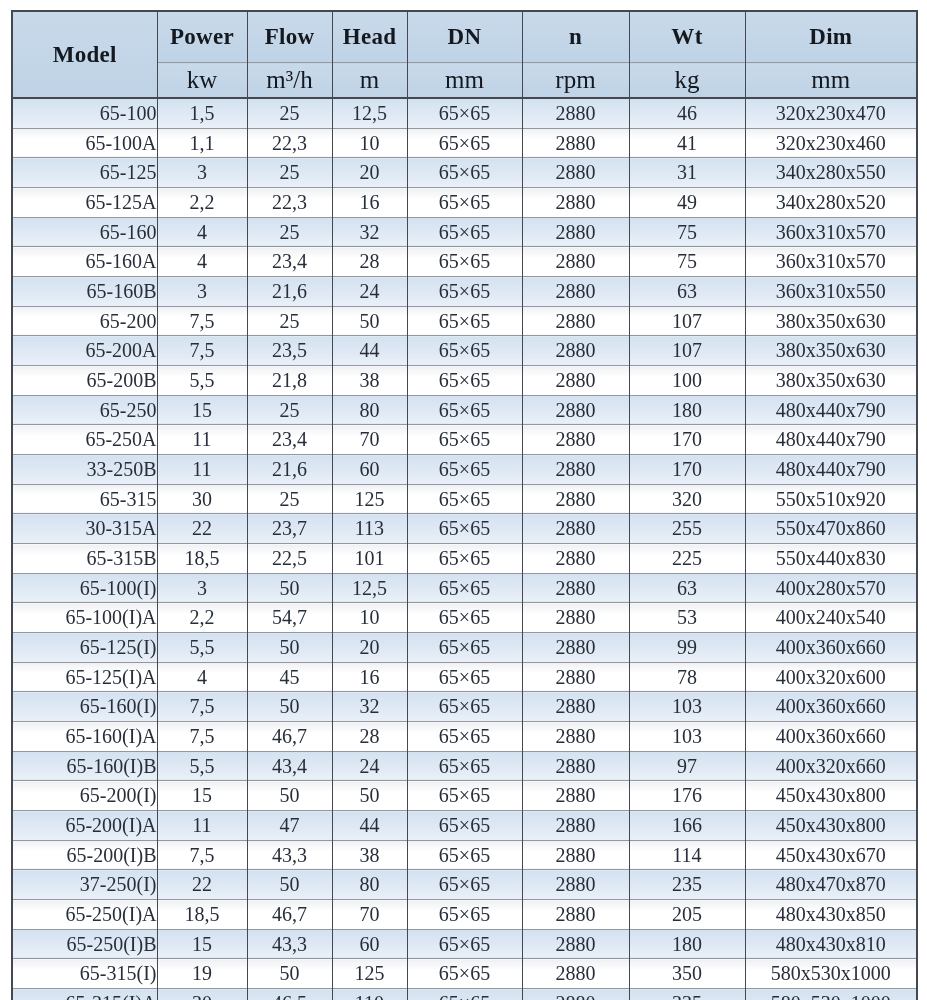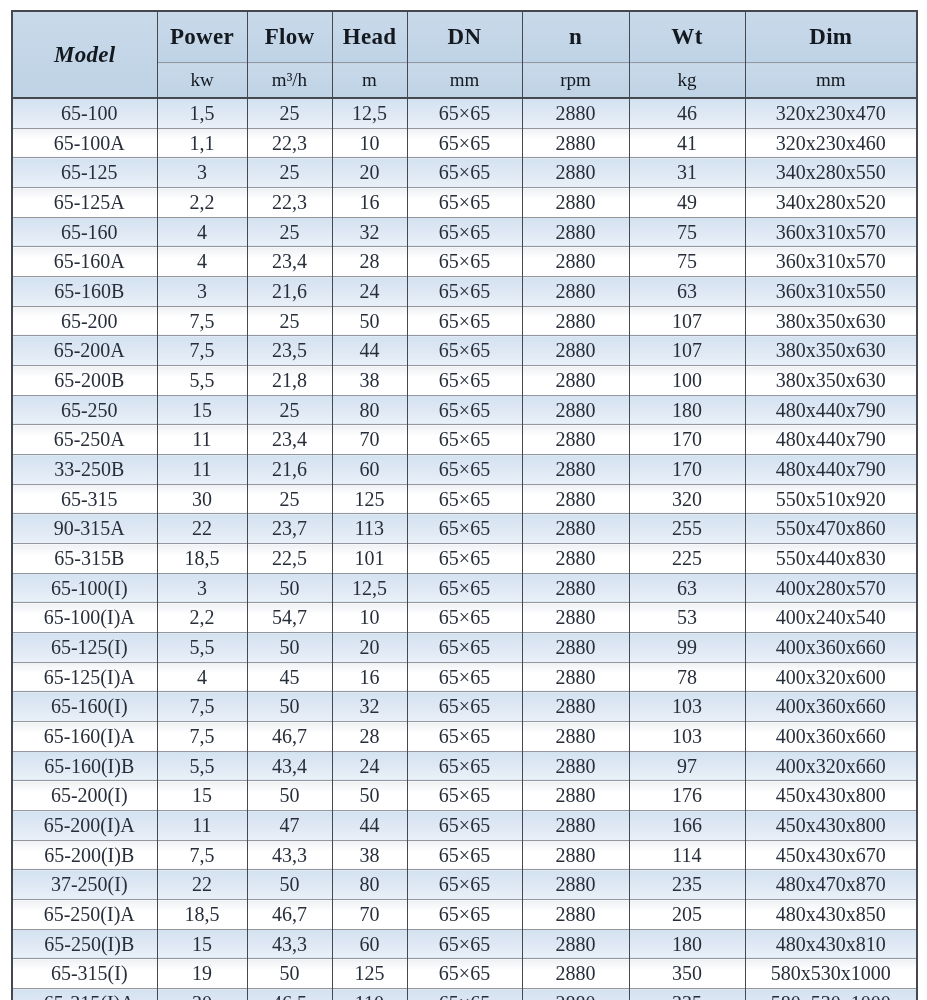--- a/index.html
+++ b/index.html
@@ -42,30 +42,30 @@
     overflow:hidden;white-space:nowrap;vertical-align:middle;
     border-left:1px solid var(--border-dark);
     border-right:1px solid var(--border-dark);
     padding:0;text-align:center;
   }
   thead th{
     background:linear-gradient(180deg,var(--header-bg-top),var(--header-bg-bottom));
     color:var(--header-text);
   }
   thead tr.hdr-names th{height:50px;font-size:23px;font-weight:bold;letter-spacing:.3px;}
-  thead tr.hdr-units th{height:34px;font-size:19px;font-weight:normal;border-top:1px solid var(--border-light);}
-  thead th.model-h{font-size:23px;font-weight:bold;border-bottom:2px solid var(--border-dark);font-style:italic;}
+  thead tr.hdr-units th{height:34px;font-size:25px;font-weight:normal;border-top:1px solid var(--border-light);}
+  thead th.model-h{font-size:23px;font-weight:bold;border-bottom:2px solid var(--border-dark);}
   thead{border-bottom:2px solid var(--border-dark);}
   tbody td{
     height:28.68px;font-size:20px;color:var(--text-color);
     border-top:1px solid var(--border-light);
   }
   tbody tr.row-blue td{background:linear-gradient(180deg,var(--row-blue-top) 0%,var(--row-blue-bottom) 100%);}
   tbody tr.row-white td{background:linear-gradient(180deg,var(--row-white-top) 0%,var(--row-white-bottom) 38%,var(--row-white-bottom) 100%);}
-  tbody td.model-cell{text-align:center;padding-left:9px;}
+  tbody td.model-cell{text-align:right;padding-left:9px;}
 </style>
 </head>
 <body>
 
 <div class="page">
   <table class="spec">
     <colgroup>
       <col class="w-model">
         <col class="w-power">
         <col class="w-flow">
@@ -231,21 +231,21 @@
           <td class="model-cell">65-315</td>
           <td>30</td>
           <td>25</td>
           <td>125</td>
           <td>65×65</td>
           <td>2880</td>
           <td>320</td>
           <td>550x510x920</td>
         </tr>
         <tr class="row-blue">
-          <td class="model-cell">90-315A</td>
+          <td class="model-cell">30-315A</td>
           <td>22</td>
           <td>23,7</td>
           <td>113</td>
           <td>65×65</td>
           <td>2880</td>
           <td>255</td>
           <td>550x470x860</td>
         </tr>
         <tr class="row-white">
           <td class="model-cell">65-315B</td>

